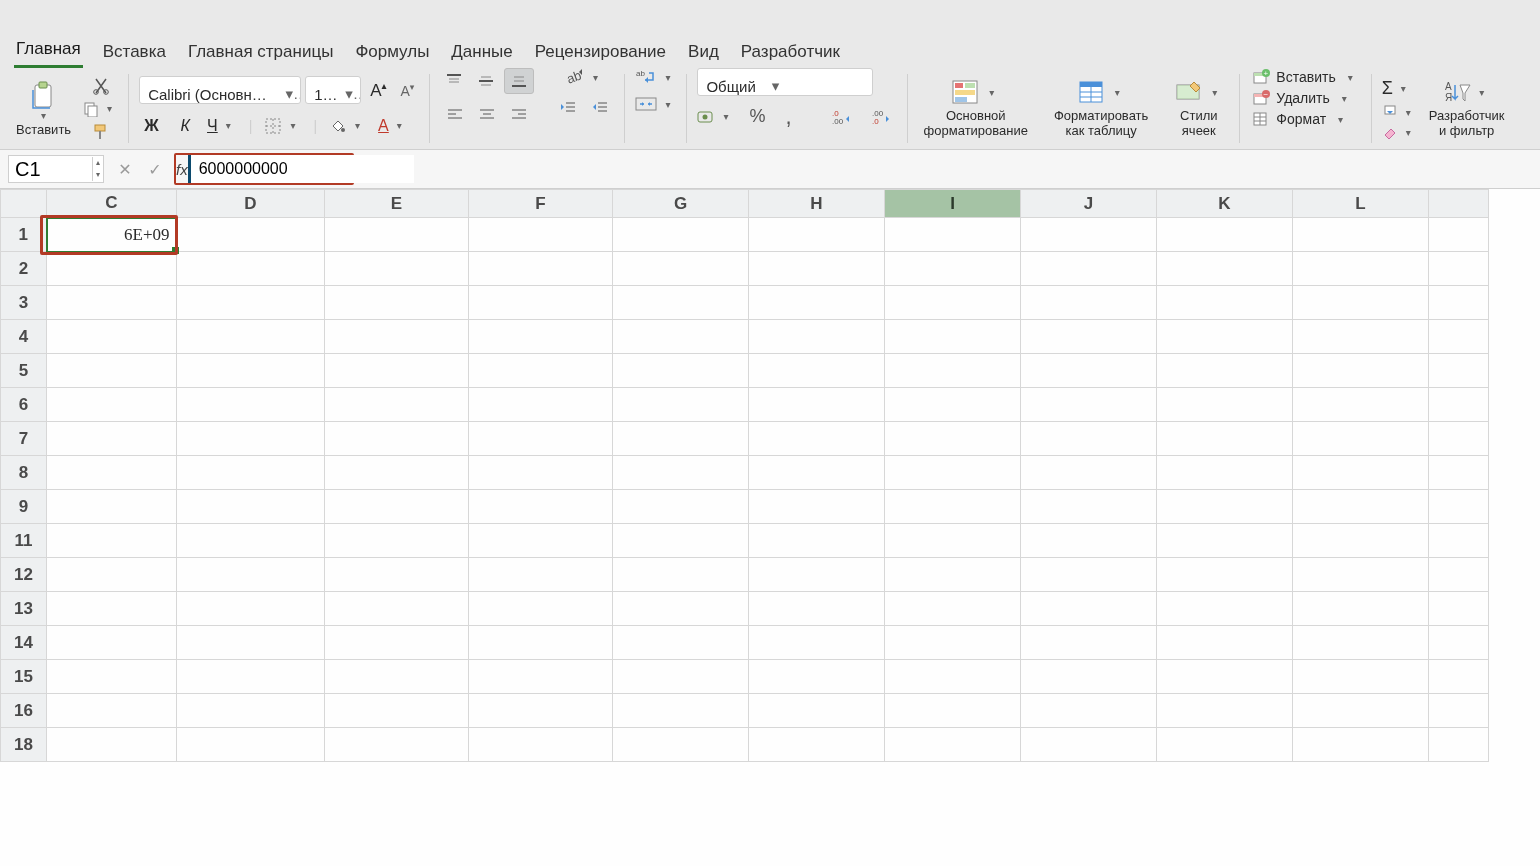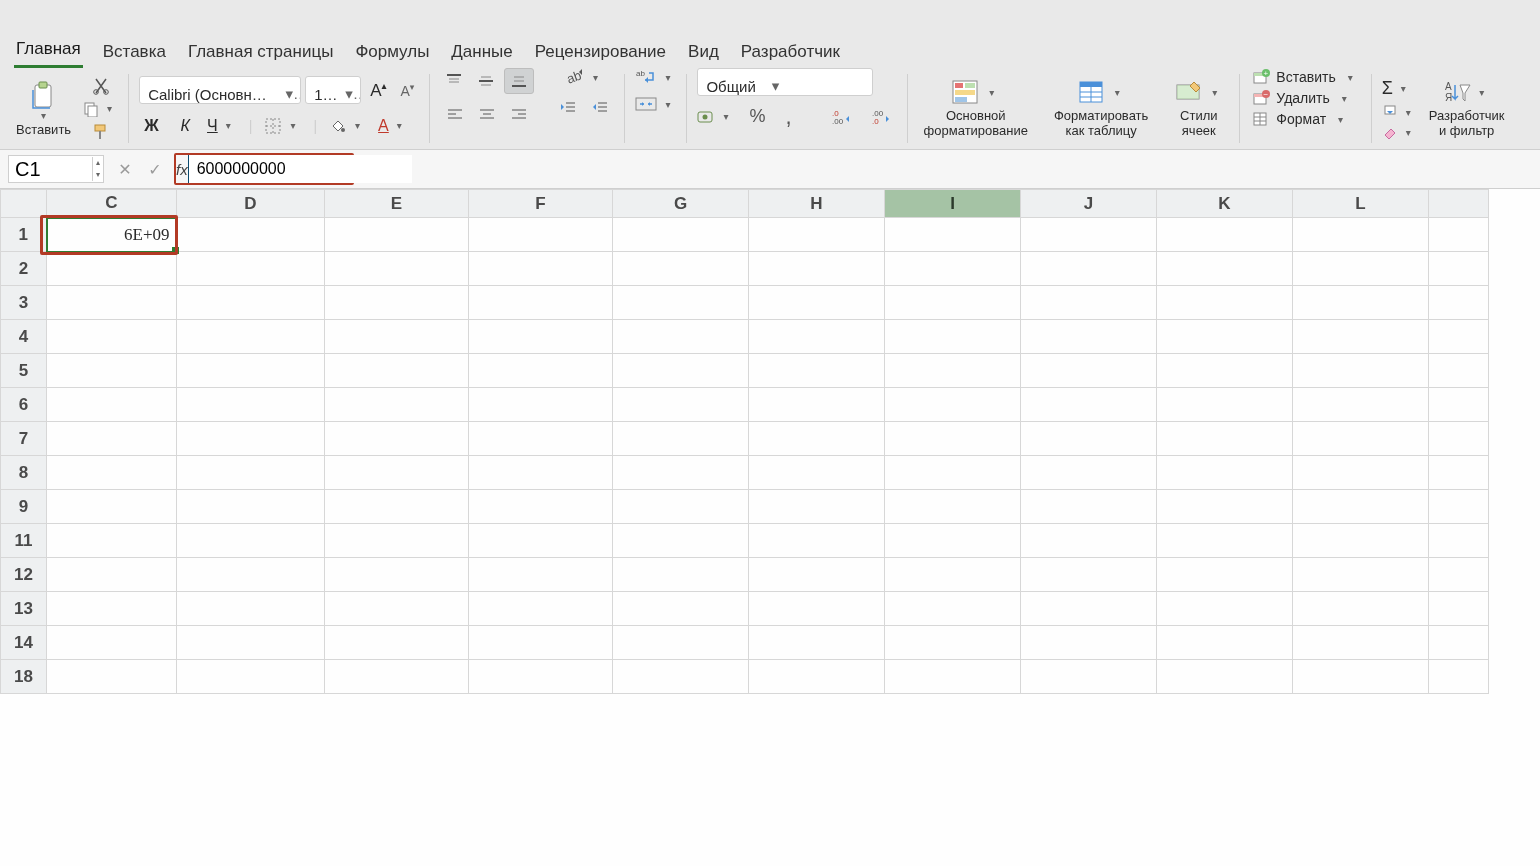--- a/index.html
+++ b/index.html
@@ -44,21 +44,21 @@
   svg{display:block;}
 
   
   .fbar{display:flex;align-items:center;height:39px;background:#f6f6f6;border-bottom:1px solid #cfcfcf;}
   .namebox{display:flex;align-items:center;width:96px;height:28px;margin:0 6px 0 8px;border:1px solid #cfcfcf;background:#fff;}
   .namebox input{border:none;outline:none;width:100%;padding:0 6px;font-size:20px;}
   .spin{display:flex;flex-direction:column;border-left:1px solid #cfcfcf;}
   .spin div{font-size:8px;line-height:8px;padding:2px 3px;color:#666;cursor:pointer;}
   .fbar .ico{width:30px;text-align:center;font-size:16px;color:#9a9a9a;cursor:pointer;}
   .fx-wrap{display:flex;align-items:center;flex:1;height:32px;border:2px solid var(--hl-red);margin-left:4px;border-radius:2px;position:relative;}
-  .fx-lbl{width:30px;text-align:center;font-style:italic;font-size:15px;color:#444;border-right:1px solid #0c4a6e;height:100%;display:flex;align-items:center;justify-content:center;cursor:pointer;}
+  .fx-lbl{width:30px;text-align:center;font-style:italic;font-size:15px;color:#444;border-right:3px solid #0c4a6e;height:100%;display:flex;align-items:center;justify-content:center;cursor:pointer;}
   .fx-input{flex:1;height:100%;border:none;outline:none;padding:0 8px;font-size:16px;}
 
   
   .gridwrap{position:relative;flex:1;overflow:hidden;background:var(--grid-bg);}
   table.grid{border-collapse:collapse;table-layout:fixed;}
   .ch,.rh,.corner{background:var(--header-bg);font-size:17px;color:#4a4a4a;text-align:center;border:1px solid var(--grid-border);}
   .ch{height:28px;}
   .corner{width:46px;height:28px;}
   .rh{width:46px;height:34px;}
   td.cell{border:1px solid var(--grid-border);height:34px;padding:0 6px;font-size:17px;text-align:right;vertical-align:middle;background:var(--grid-bg);}
@@ -620,20 +620,48 @@
             <td class="cell"></td>
             <td class="cell"></td>
             <td class="cell"></td>
             <td class="cell"></td>
             <td class="cell"></td>
             <td class="cell"></td>
             <td class="cell"></td>
             <td class="cell"></td>
           </tr>
           <tr>
+            <th class="rh">15</th>
+            <td class="cell"></td>
+            <td class="cell"></td>
+            <td class="cell"></td>
+            <td class="cell"></td>
+            <td class="cell"></td>
+            <td class="cell"></td>
+            <td class="cell"></td>
+            <td class="cell"></td>
+            <td class="cell"></td>
+            <td class="cell"></td>
+            <td class="cell"></td>
+          </tr>
+          <tr>
+            <th class="rh">16</th>
+            <td class="cell"></td>
+            <td class="cell"></td>
+            <td class="cell"></td>
+            <td class="cell"></td>
+            <td class="cell"></td>
+            <td class="cell"></td>
+            <td class="cell"></td>
+            <td class="cell"></td>
+            <td class="cell"></td>
+            <td class="cell"></td>
+            <td class="cell"></td>
+          </tr>
+          <tr>
             <th class="rh">18</th>
             <td class="cell"></td>
             <td class="cell"></td>
             <td class="cell"></td>
             <td class="cell"></td>
             <td class="cell"></td>
             <td class="cell"></td>
             <td class="cell"></td>
             <td class="cell"></td>
             <td class="cell"></td>

